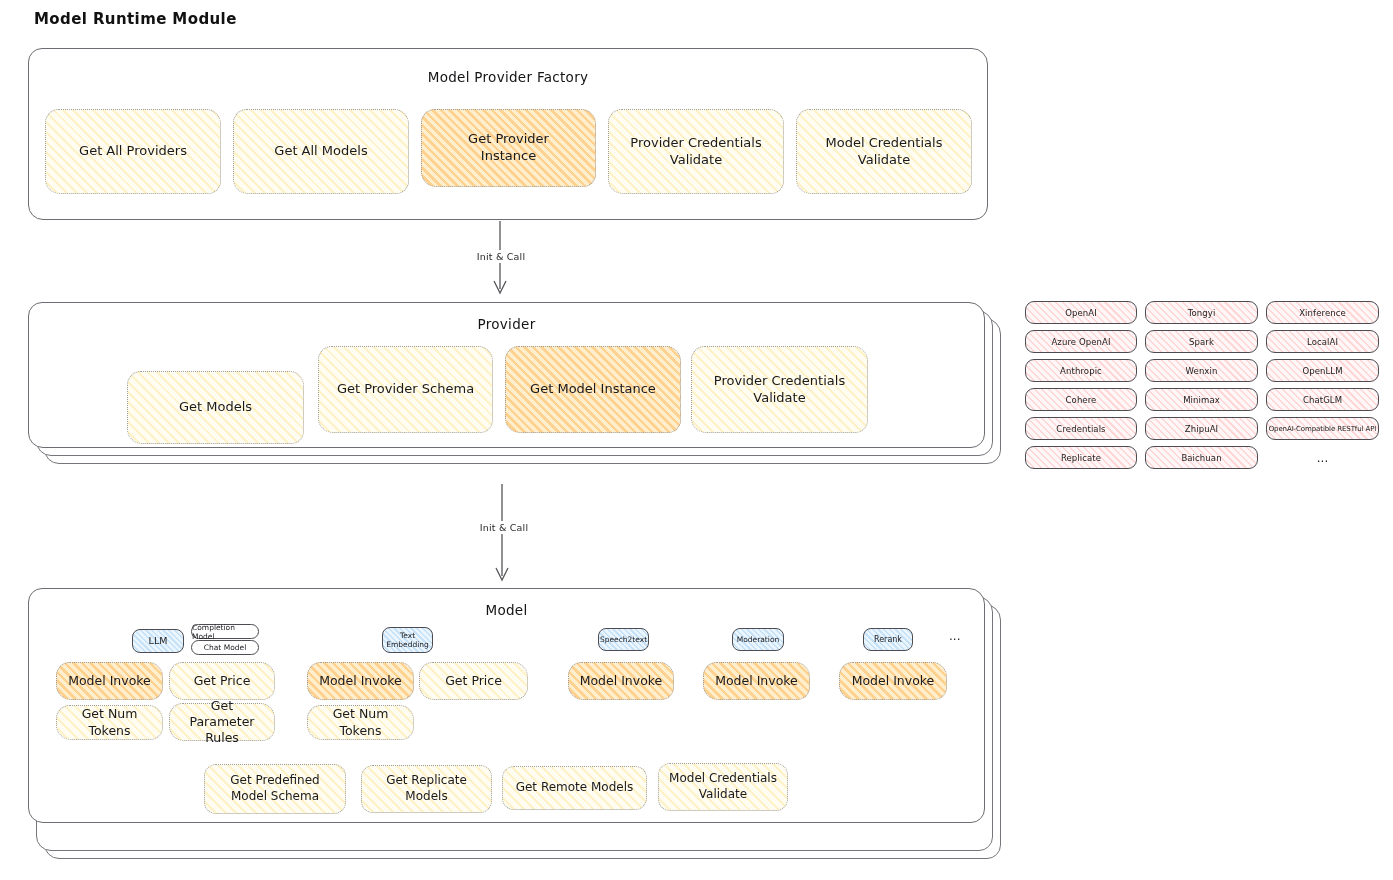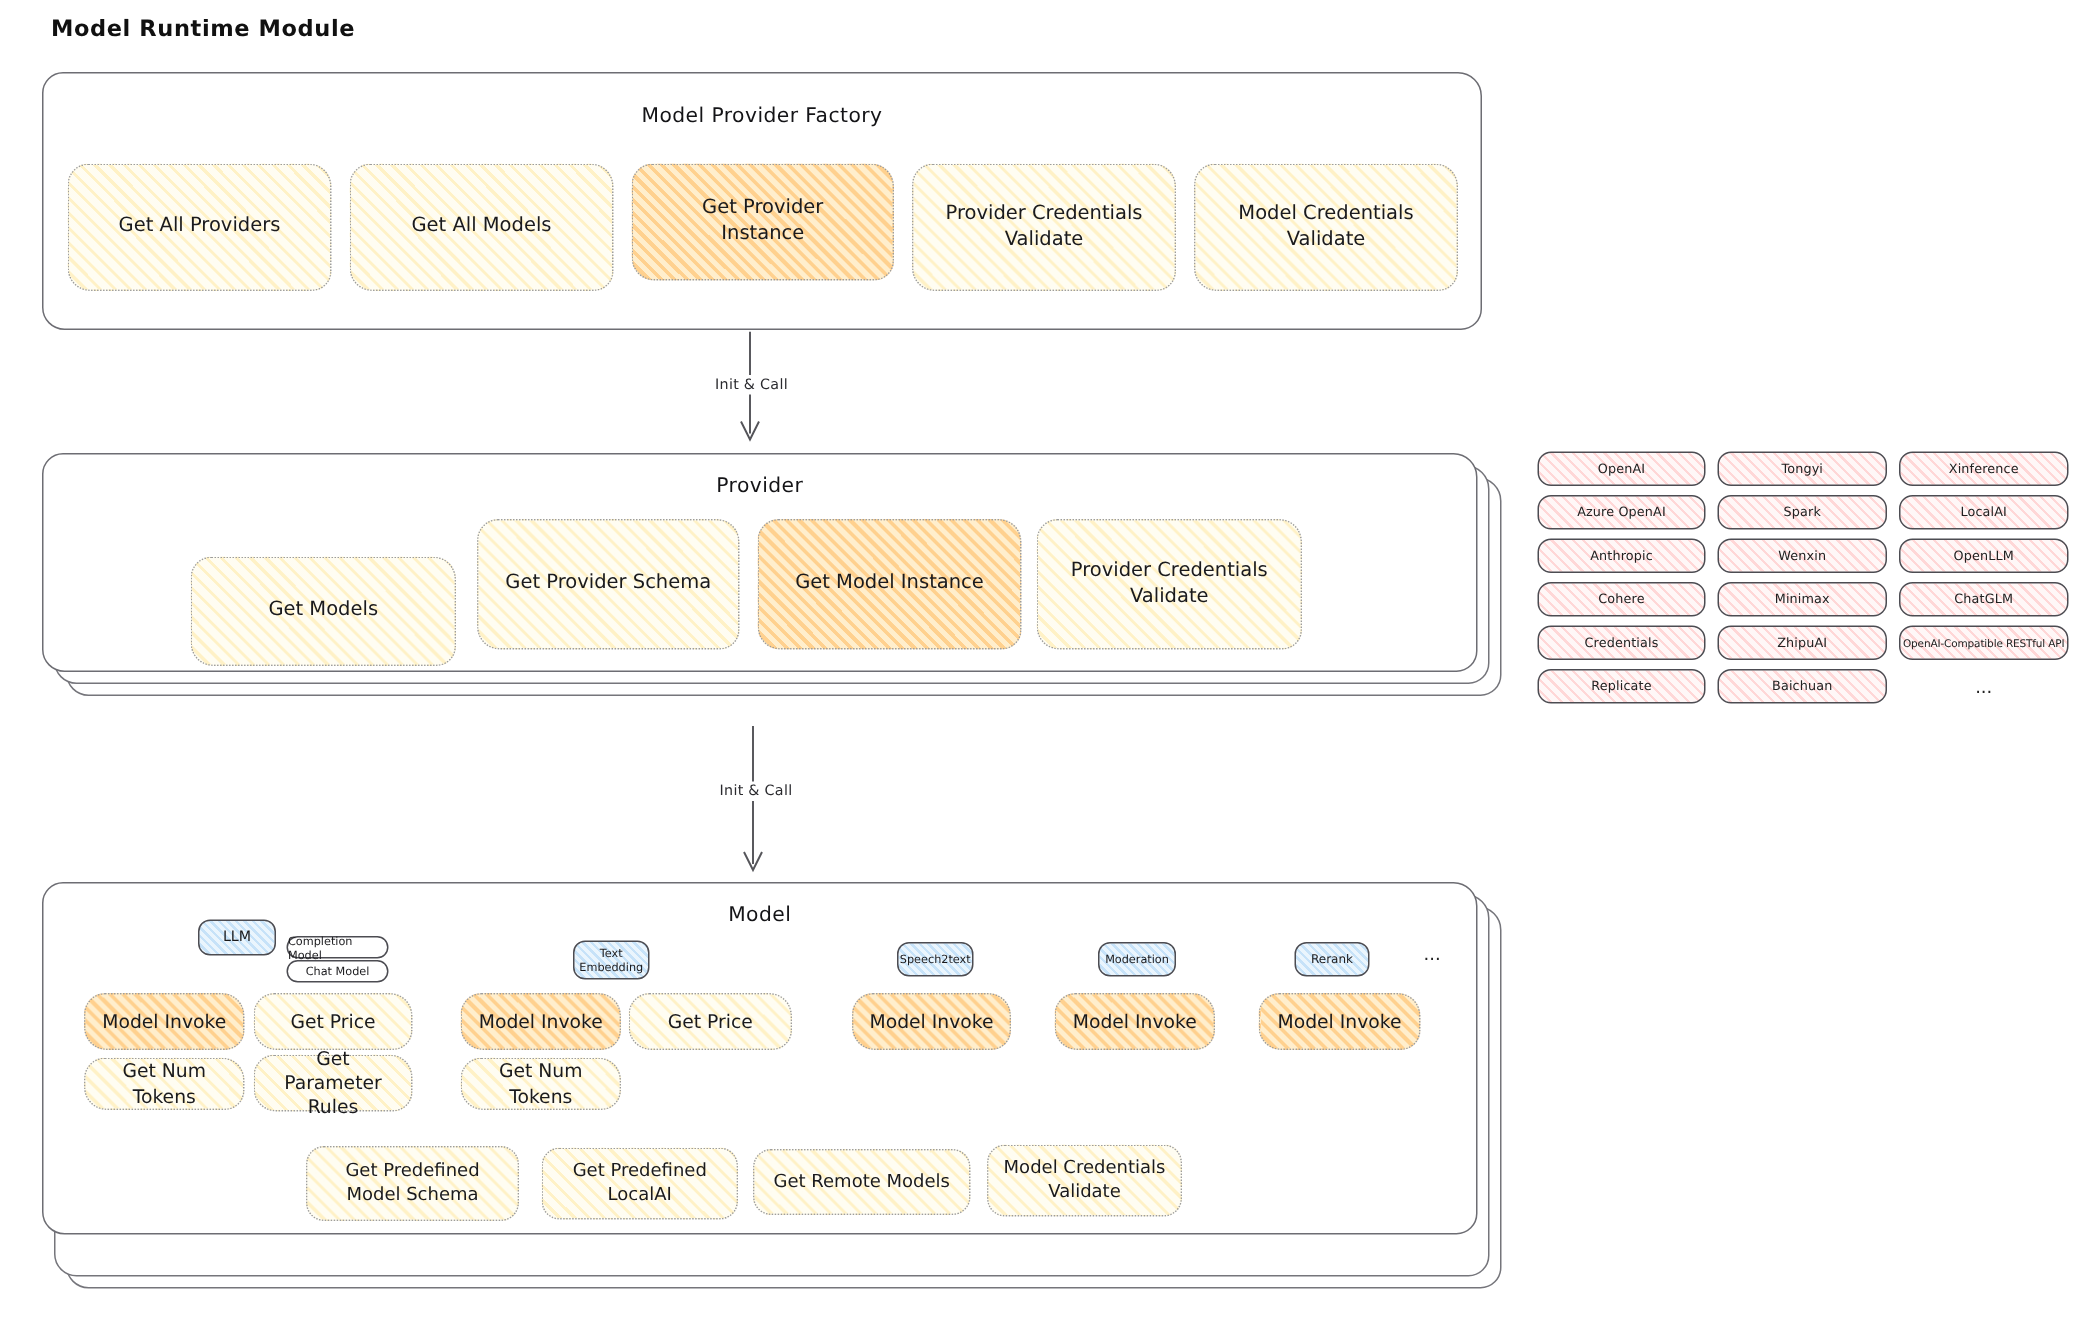--- a/index.html
+++ b/index.html
@@ -101,21 +101,21 @@
     <line x1="8" y1="0" x2="8" y2="92" stroke="#55555a" stroke-width="1.3"></line>
     <polyline points="2,84 8,96 14,84" fill="none" stroke="#55555a" stroke-width="1.3"></polyline>
   </svg>
   <div class="arrow-label" style="left:464px;top:521px;width:76px;">Init &amp; Call</div>
 
   <div class="layer" style="left:44px;top:604px;width:957px;height:255px;"></div>
   <div class="layer" style="left:36px;top:596px;width:957px;height:255px;"></div>
   <section class="container" style="left:28px;top:588px;width:957px;height:235px;">
     <div class="ctitle" style="top:13px;">Model</div>
 
-    <div class="tag" style="left:103px;top:24px;width:52px;height:24px;font-size:9.5px;">LLM</div>
+    <div class="tag" style="left:103px;top:40px;width:52px;height:24px;font-size:9.5px;">LLM</div>
     <div class="wtag" style="left:162px;top:35px;width:68px;height:15px;">Completion Model</div>
     <div class="wtag" style="left:162px;top:51px;width:68px;height:15px;">Chat Model</div>
     <div class="tag" style="left:353px;top:38px;width:51px;height:26px;padding:0 4px;">Text Embedding</div>
     <div class="tag" style="left:569px;top:39px;width:51px;height:23px;">Speech2text</div>
     <div class="tag" style="left:703px;top:39px;width:52px;height:23px;">Moderation</div>
     <div class="tag" style="left:834px;top:39px;width:50px;height:23px;font-size:8px;">Rerank</div>
     <div class="dots" style="left:920px;top:40px;">...</div>
 
     <div class="func hl sm" style="left:27px;top:73px;width:107px;height:38px;">Model Invoke</div>
     <div class="func sm" style="left:140px;top:73px;width:106px;height:38px;">Get Price</div>
@@ -124,18 +124,18 @@
 
     <div class="func hl sm" style="left:278px;top:73px;width:107px;height:38px;">Model Invoke</div>
     <div class="func sm" style="left:390px;top:73px;width:109px;height:38px;">Get Price</div>
     <div class="func sm" style="left:278px;top:116px;width:107px;height:35px;padding:2px 3px;">Get Num Tokens</div>
 
     <div class="func hl sm" style="left:539px;top:73px;width:106px;height:38px;">Model Invoke</div>
     <div class="func hl sm" style="left:674px;top:73px;width:107px;height:38px;">Model Invoke</div>
     <div class="func hl sm" style="left:810px;top:73px;width:108px;height:38px;">Model Invoke</div>
 
     <div class="func bt" style="left:175px;top:175px;width:142px;height:50px;">Get Predefined Model Schema</div>
-    <div class="func bt" style="left:332px;top:176px;width:131px;height:48px;">Get Predefined LocalAI</div>
+    <div class="func bt" style="left:332px;top:176px;width:131px;height:48px;">Get Replicate Models</div>
     <div class="func bt" style="left:473px;top:177px;width:145px;height:44px;">Get Remote Models</div>
     <div class="func bt" style="left:629px;top:174px;width:130px;height:48px;">Model Credentials Validate</div>
   </section>
 
 </div>
 
 </body></html>

